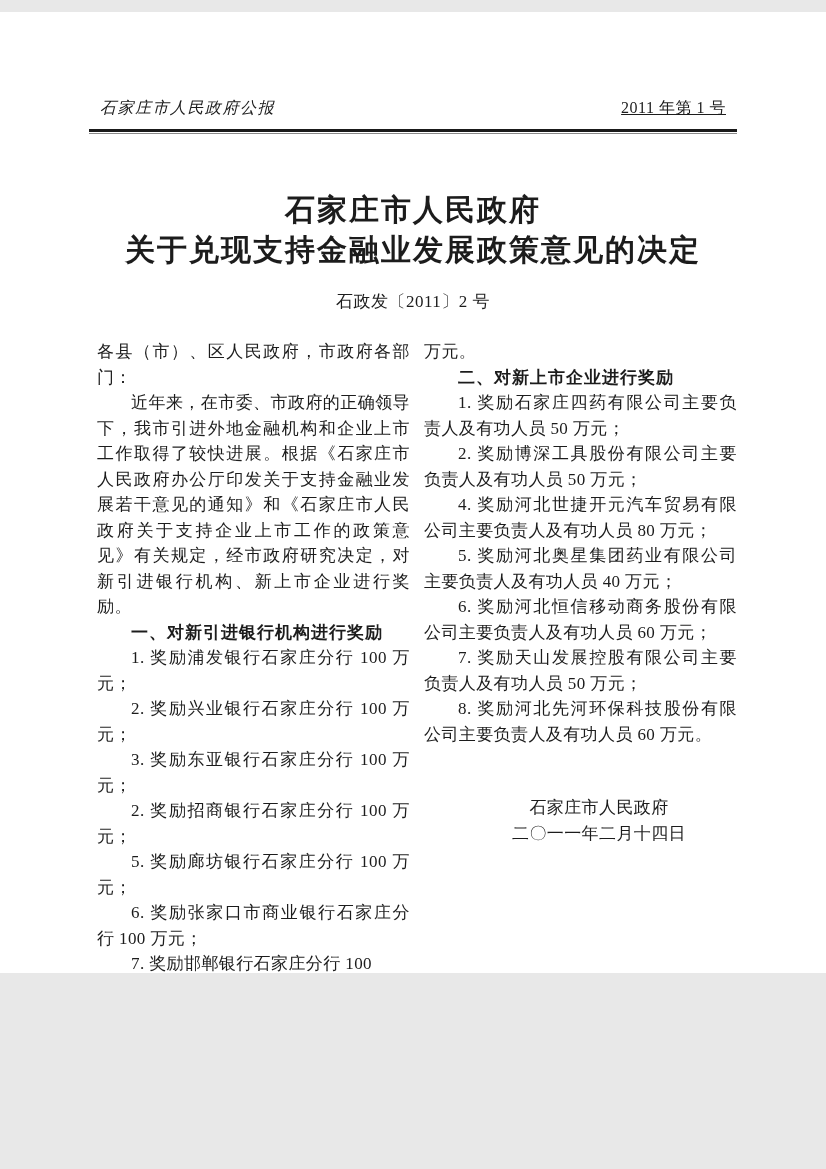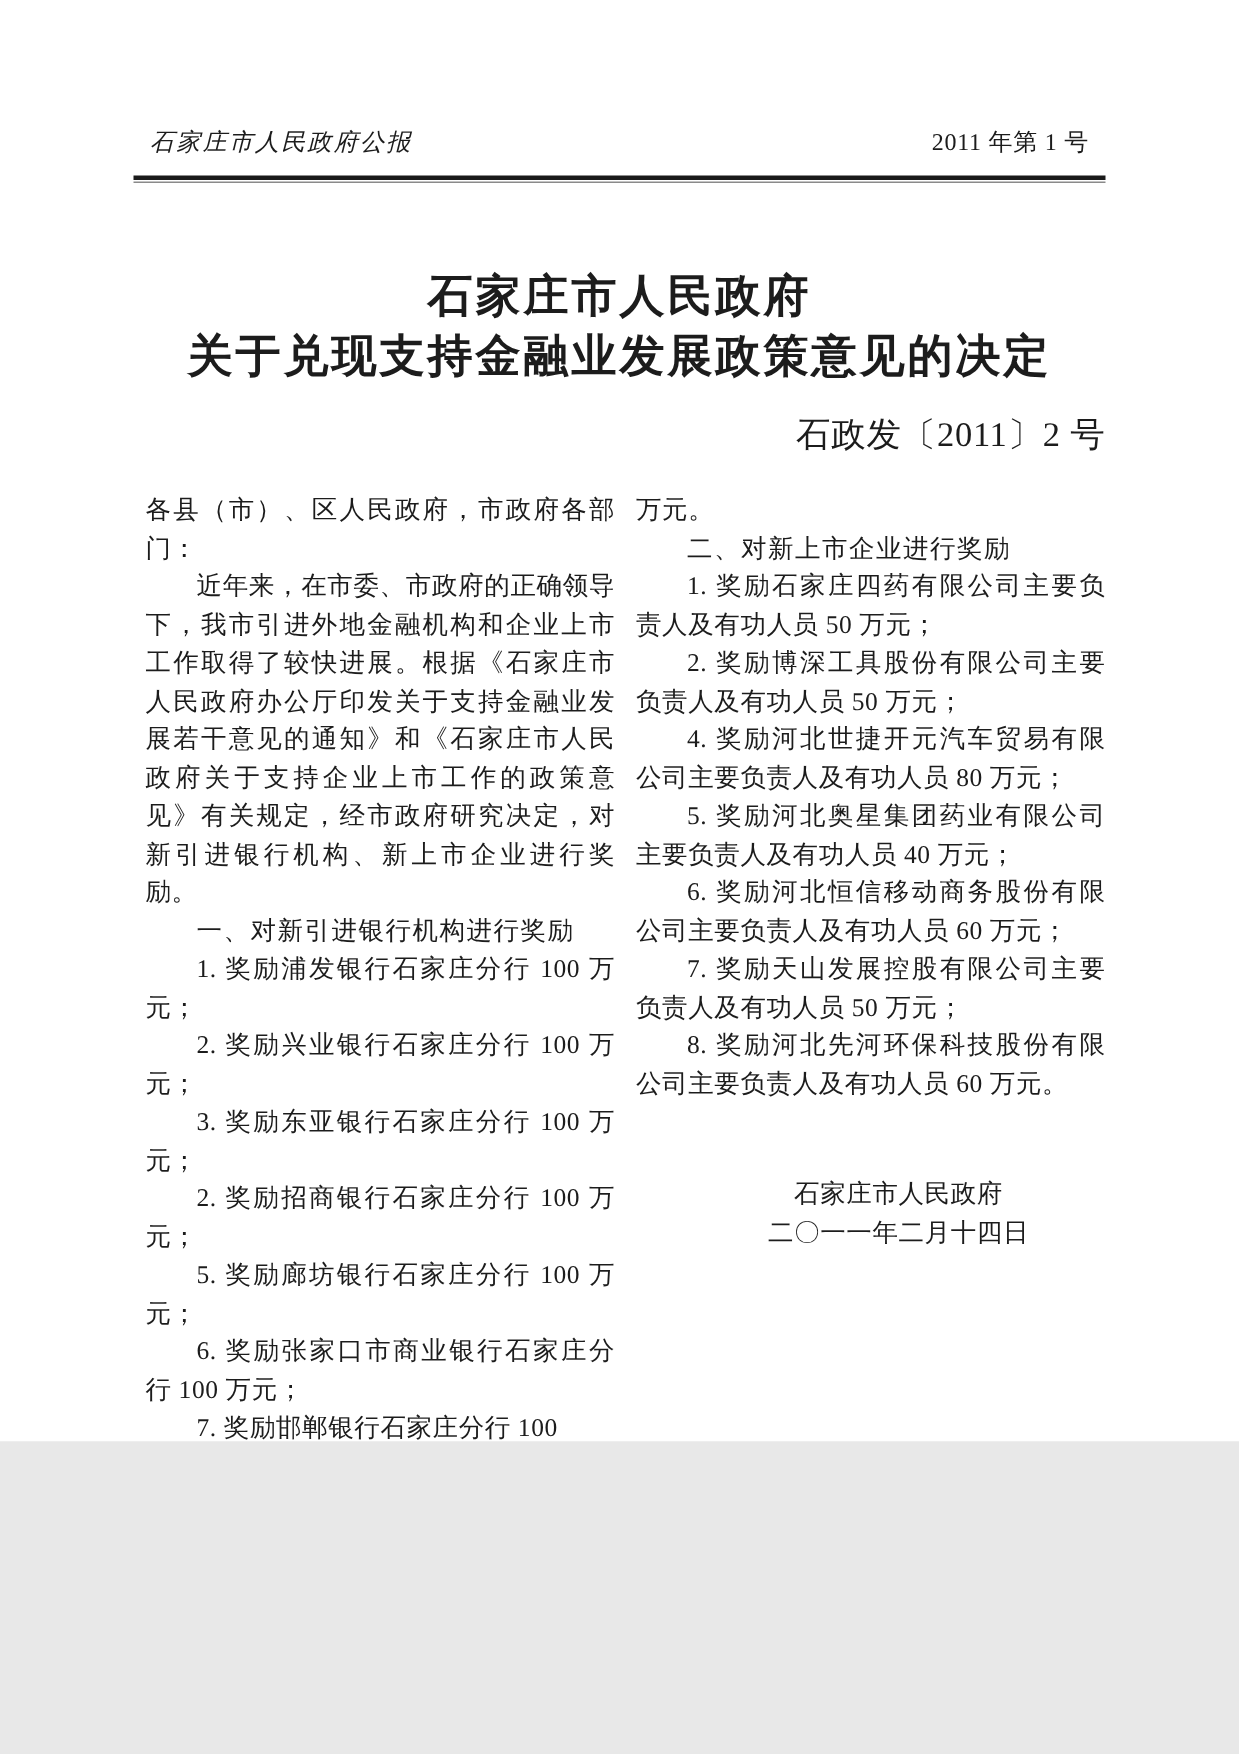--- a/index.html
+++ b/index.html
@@ -1,49 +1,49 @@
 <!DOCTYPE html>
 <html lang="zh"><head>
 <meta charset="utf-8">
 <style>
   html,body{margin:0;padding:0;background:#e8e8e8;}
   .page{
     position:relative;
     width:826px;height:961px;
-    margin:0 auto;
+    margin:12px auto;
     background:#ffffff;
     overflow:hidden;
     font-family:"Liberation Serif","DejaVu Serif",serif;
     color:#1c1c1c;
   }
   .content{margin:0 89px;}
 
   
   .header-row{
     padding:87px 11px 0 11px;
     display:flex;justify-content:space-between;align-items:flex-end;
     font-size:16px;line-height:18px;
   }
   .gazette-name{font-style:italic;letter-spacing:1.5px;}
-  .issue-number{letter-spacing:0.5px;}
+  .issue-number{letter-spacing:0.5px;text-decoration:underline;}
   .rule-thick{margin-top:12px;height:3px;background:#1a1a1a;}
   .rule-thin{margin-top:1px;height:1px;background:#8a8a8a;}
 
   
   .doc-title{
     margin-top:56px;
     text-align:center;
     font-weight:bold;
     font-size:30px;line-height:40px;
     letter-spacing:2px;
   }
   .doc-number{
     margin-top:23px;
-    text-align:right;
-    font-size:23px;line-height:18px;
+    text-align:center;
+    font-size:17px;line-height:18px;
     letter-spacing:0.5px;
   }
 
   
   .body-cols{
     margin-top:28px;
     padding-left:8px;
     display:flex;gap:14px;
     font-size:17px;line-height:25.5px;
     letter-spacing:0.4px;
@@ -53,21 +53,21 @@
   .para{
     margin:0;
     text-indent:2em;
     text-align:justify;
     text-justify:inter-character;
   }
   .para.salutation{text-indent:0;}
   .para.continuation{text-indent:0;font-family:Liberation Serif, serif;}
   .para.heading{
     font-family:"Liberation Sans","DejaVu Sans",sans-serif;
-    font-weight:normal;
+    font-weight:bold;
     letter-spacing:1px;
   }
 
   
   .signature{
     margin-top:48px;
     margin-left:auto;
     margin-right:33px;
     width:210px;
     text-align:center;

